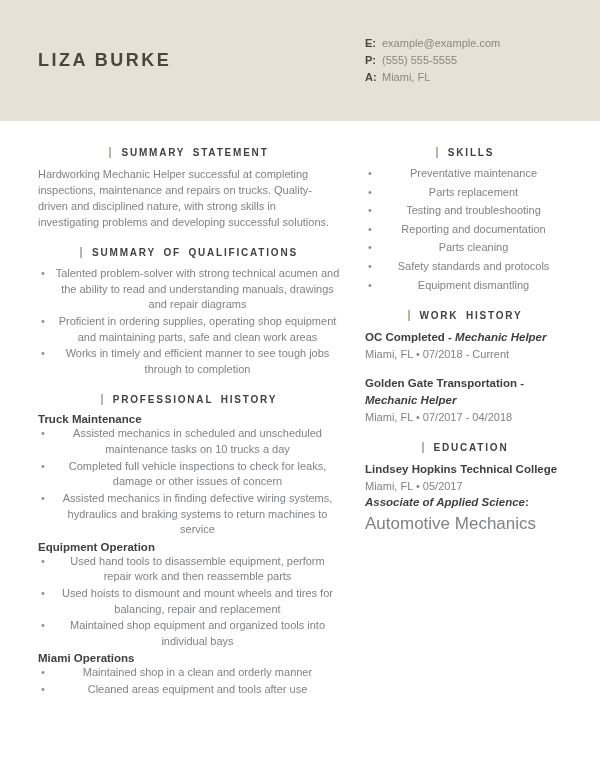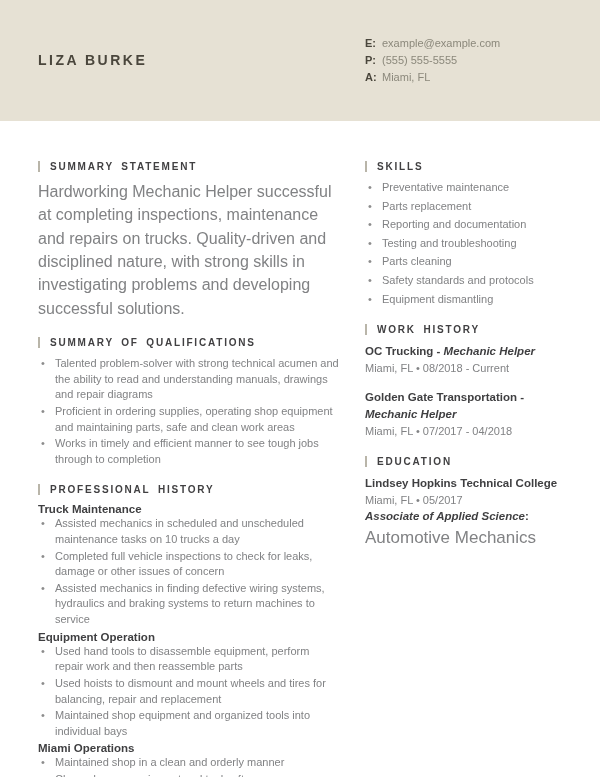--- a/index.html
+++ b/index.html
@@ -17,21 +17,21 @@
     background: #e6e1d4;
     height: 121px;
     display: flex;
     align-items: center;
     padding: 0 35px 0 38px;
     box-sizing: border-box;
   }
   .header-left { width: 302px; margin-right: 25px; flex: none; }
   .person-name {
     margin: 0;
-    font-size: 14px;
+    font-size: 18px;
     font-weight: bold;
     letter-spacing: 2.5px;
     color: #4a463c;
     line-height: 1.1;
   }
   .contact { font-size: 11px; line-height: 1.55; }
   .contact-row { white-space: nowrap; }
   .clabel {
     font-weight: bold;
     color: #4a463c;
@@ -48,47 +48,49 @@
     box-sizing: border-box;
   }
   .col-main { width: 302px; margin-right: 25px; flex: none; }
   .col-side { flex: 1; min-width: 0; }
 
   
   section { margin-bottom: 17px; }
   .sec-title {
     display: flex;
     align-items: center;
-    margin: 14px 0 8px 0;
+    margin: 0 0 8px 0;
     font-size: 10px;
     font-weight: bold;
     letter-spacing: 1.8px;
     word-spacing: 3px;
     color: #414042;
+    justify-content: center;
   }
   .sec-bar {
     width: 2px; height: 11px;
     background: #b9b5a9;
     margin-right: 10px;
     flex: none;
   }
 
   p.body-text {
     margin: 0;
-    font-size: 16px;
+    font-size: 11px;
     line-height: 1.46;
     color: #818284;
   }
 
   ul.bullets {
     list-style: none;
     margin: 0; padding: 0;
     font-size: 11px;
     line-height: 1.42;
     color: #818284;
+    text-align: center;
   }
   ul.bullets li {
     position: relative;
     padding-left: 17px;
     margin: 0 0 1px 0;
   }
   ul.bullets li::before {
     content: "\2022";
     position: absolute;
     left: 3px; top: 0;
@@ -211,40 +213,40 @@
     <div class="col-side">
 
       <section>
         <h2 class="sec-title">
           <span class="sec-bar"></span>
           <span>SKILLS</span>
         </h2>
         <ul class="bullets spaced">
           <li>Preventative maintenance</li>
           <li>Parts replacement</li>
+          <li>Testing and troubleshooting</li>
           <li>Reporting and documentation</li>
-          <li>Testing and troubleshooting</li>
           <li>Parts cleaning</li>
           <li>Safety standards and protocols</li>
           <li>Equipment dismantling</li>
         </ul>
       </section>
 
       <section>
         <h2 class="sec-title">
           <span class="sec-bar"></span>
           <span>WORK HISTORY</span>
         </h2>
 
         <div class="job">
           <div class="job-title">
-            <span class="job-company">OC Trucking -</span>
+            <span class="job-company">OC Completed -</span>
             <span class="job-role">Mechanic Helper</span>
           </div>
-          <div class="job-meta">Miami, FL • 08/2018 - Current</div>
+          <div class="job-meta">Miami, FL • 07/2018 - Current</div>
         </div>
 
         <div class="job">
           <div class="job-title">
             <span class="job-company">Golden Gate Transportation -</span>
             <span class="job-role">Mechanic Helper</span>
           </div>
           <div class="job-meta">Miami, FL • 07/2017 - 04/2018</div>
         </div>
       </section>

